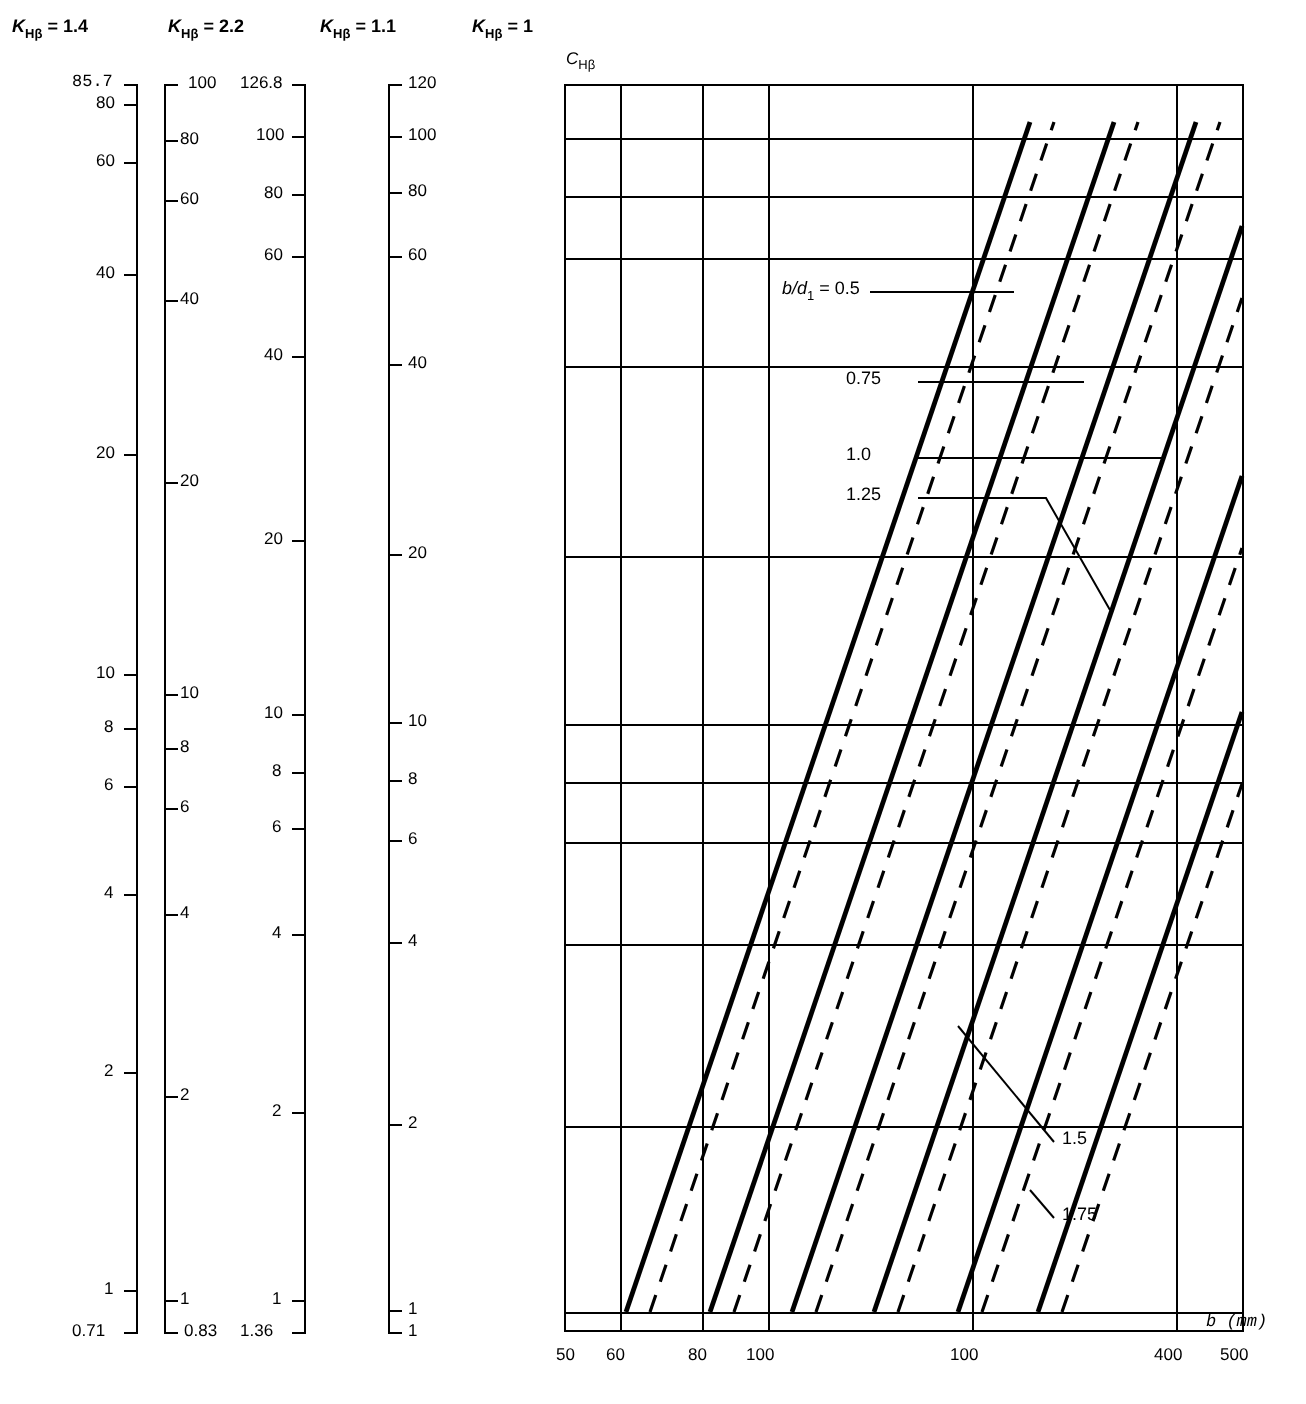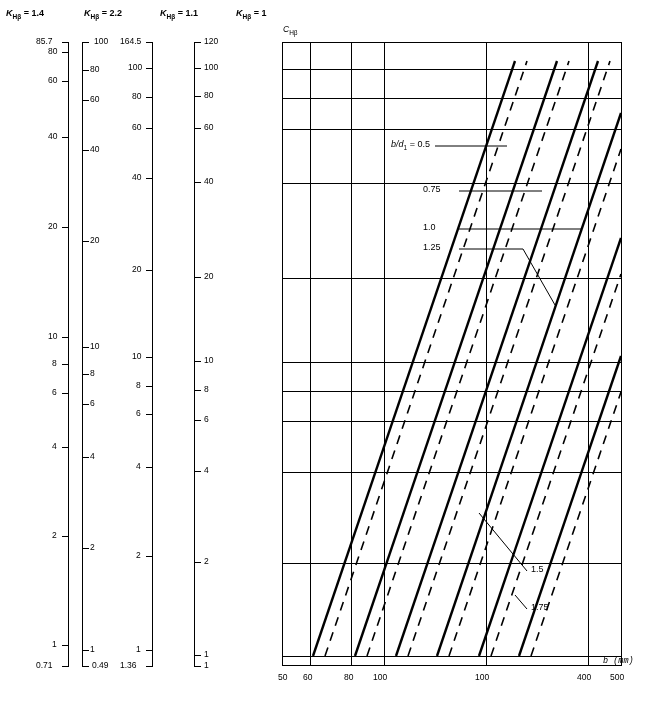--- a/index.html
+++ b/index.html
@@ -41,21 +41,21 @@
   </div>
   <div class="nom-label" style="left:160px;top:8px;">
     <span class="ital">K</span><span class="sub">Hβ</span>&nbsp;<span>= 1.1</span>
   </div>
   <div class="nom-label" style="left:236px;top:8px;">
     <span class="ital">K</span><span class="sub">Hβ</span>&nbsp;<span>= 1</span>
   </div>
 
   <div>
     <div class="scale-axis" style="left:68px;top:42px;height:624px;"></div>
-    <div class="tick-label" style="left:36px;top:37px;">85.7</div>
+    <div class="tick-label" style="left:36px;top:37px;font-family:Liberation Mono, monospace;">85.7</div>
     <div class="tick-label" style="left:36px;top:661px;">0.71</div>
 
     <div class="scale-tick" style="left:62px;top:42px;width:7px;"></div>
     <div class="scale-tick" style="left:62px;top:666px;width:7px;"></div>
 
     <div class="scale-tick" style="left:62px;top:52px;width:7px;"></div>
     <div class="tick-label" style="left:48px;top:47px;">80</div>
     <div class="scale-tick" style="left:62px;top:81px;width:7px;"></div>
     <div class="tick-label" style="left:48px;top:76px;">60</div>
     <div class="scale-tick" style="left:62px;top:137px;width:7px;"></div>
@@ -72,21 +72,21 @@
     <div class="tick-label" style="left:52px;top:442px;">4</div>
     <div class="scale-tick" style="left:62px;top:536px;width:7px;"></div>
     <div class="tick-label" style="left:52px;top:531px;">2</div>
     <div class="scale-tick" style="left:62px;top:645px;width:7px;"></div>
     <div class="tick-label" style="left:52px;top:640px;">1</div>
   </div>
 
   <div>
     <div class="scale-axis" style="left:82px;top:42px;height:624px;"></div>
     <div class="tick-label" style="left:94px;top:37px;">100</div>
-    <div class="tick-label" style="left:92px;top:661px;">0.49</div>
+    <div class="tick-label" style="left:92px;top:661px;">0.83</div>
 
     <div class="scale-tick" style="left:82px;top:42px;width:7px;"></div>
     <div class="scale-tick" style="left:82px;top:666px;width:7px;"></div>
 
     <div class="scale-tick" style="left:82px;top:70px;width:7px;"></div>
     <div class="tick-label" style="left:90px;top:65px;">80</div>
     <div class="scale-tick" style="left:82px;top:100px;width:7px;"></div>
     <div class="tick-label" style="left:90px;top:95px;">60</div>
     <div class="scale-tick" style="left:82px;top:150px;width:7px;"></div>
     <div class="tick-label" style="left:90px;top:145px;">40</div>
@@ -101,21 +101,21 @@
     <div class="scale-tick" style="left:82px;top:457px;width:7px;"></div>
     <div class="tick-label" style="left:90px;top:452px;">4</div>
     <div class="scale-tick" style="left:82px;top:548px;width:7px;"></div>
     <div class="tick-label" style="left:90px;top:543px;">2</div>
     <div class="scale-tick" style="left:82px;top:650px;width:7px;"></div>
     <div class="tick-label" style="left:90px;top:645px;">1</div>
   </div>
 
   <div>
     <div class="scale-axis" style="left:152px;top:42px;height:624px;"></div>
-    <div class="tick-label" style="left:120px;top:37px;">164.5</div>
+    <div class="tick-label" style="left:120px;top:37px;">126.8</div>
     <div class="tick-label" style="left:120px;top:661px;">1.36</div>
 
     <div class="scale-tick" style="left:146px;top:42px;width:7px;"></div>
     <div class="scale-tick" style="left:146px;top:666px;width:7px;"></div>
 
     <div class="scale-tick" style="left:146px;top:68px;width:7px;"></div>
     <div class="tick-label" style="left:128px;top:63px;">100</div>
     <div class="scale-tick" style="left:146px;top:97px;width:7px;"></div>
     <div class="tick-label" style="left:132px;top:92px;">80</div>
     <div class="scale-tick" style="left:146px;top:128px;width:7px;"></div>

